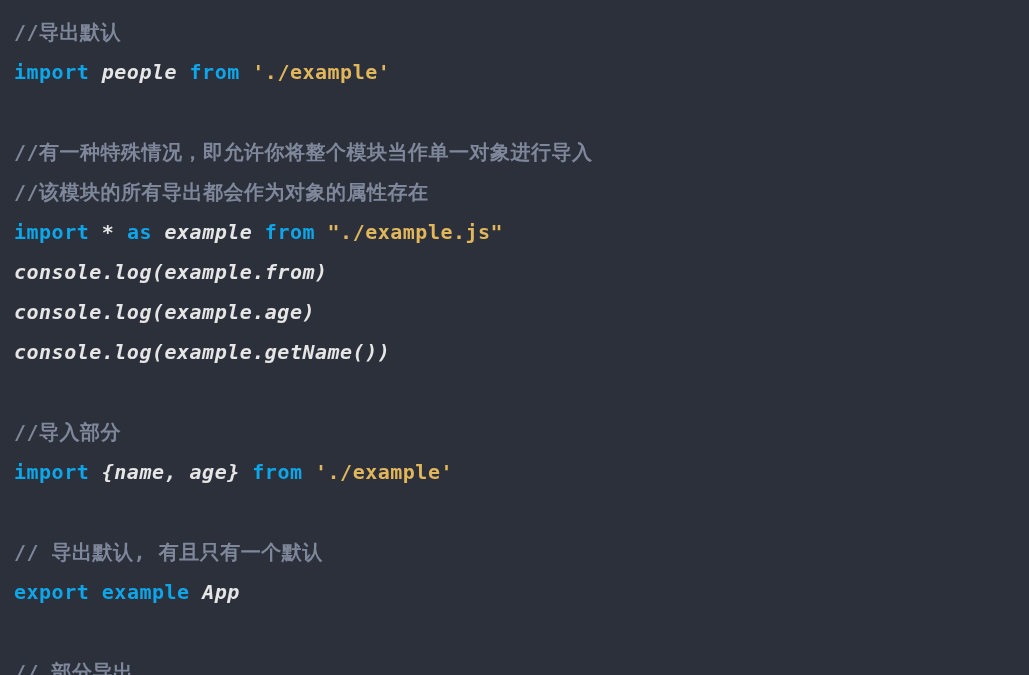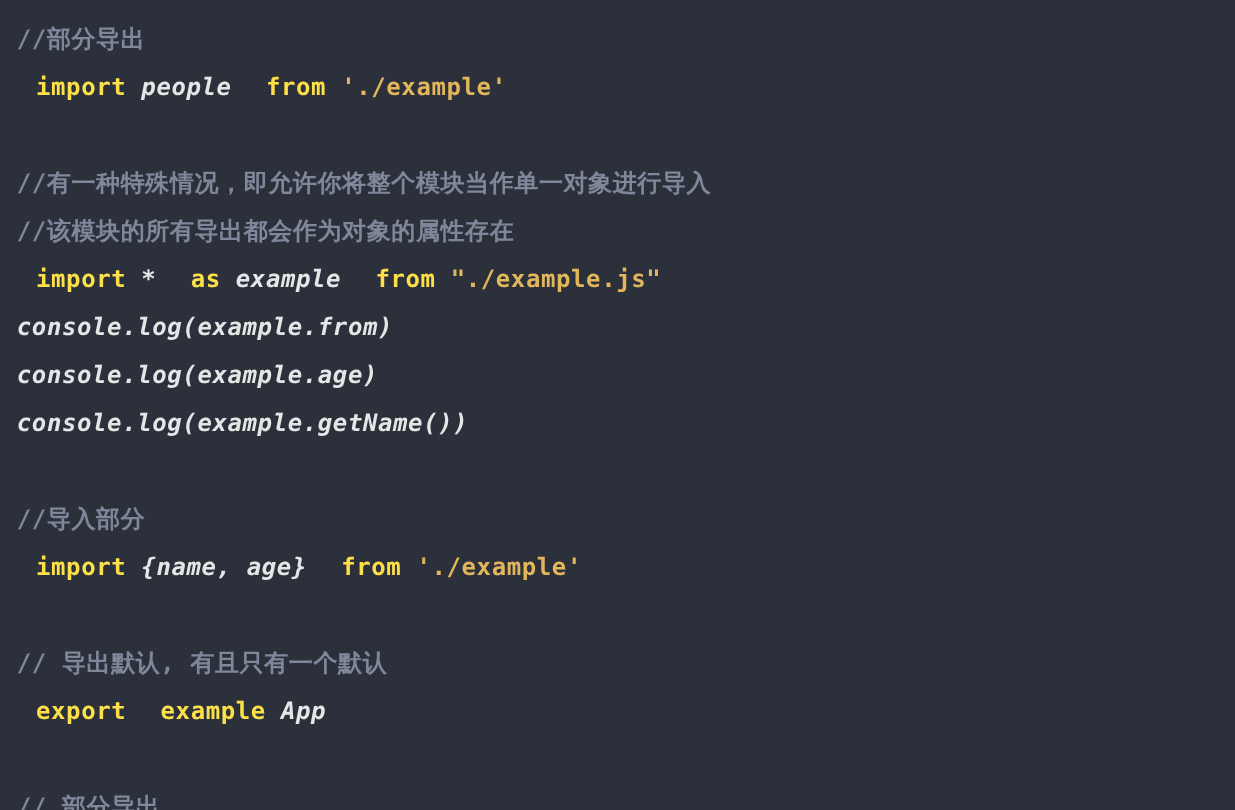--- a/index.html
+++ b/index.html
@@ -15,28 +15,28 @@
     padding: 12px 14px 0 14px;
     font-family: Menlo, Consolas, "DejaVu Sans Mono", monospace;
     font-size: 20px;
     line-height: 40px;
     color: #e6e6e6;
     font-weight: bold;
     white-space: pre;
     letter-spacing: 0.5px;
   }
   .tok-comment { color: #7f879a; }
-  .tok-keyword { color: #fde047; margin-left: 16px; }
+  .tok-keyword { color: #0ea5e9; }
   .tok-plain   { color: #e6e6e6; font-style: italic; }
   .tok-string  { color: #e2b65b; }
 </style>
 </head>
 <body>
 
-<pre class="code" id="code"><span><span class="tok-comment">//部分导出</span></span>
+<pre class="code" id="code"><span><span class="tok-comment">//导出默认</span></span>
 <span><span class="tok-keyword">import</span><span class="tok-plain"> people </span><span class="tok-keyword">from</span><span class="tok-plain"> </span><span class="tok-string">'./example'</span></span>
 <span><span class="tok-plain"></span></span>
 <span><span class="tok-comment">//有一种特殊情况，即允许你将整个模块当作单一对象进行导入</span></span>
 <span><span class="tok-comment">//该模块的所有导出都会作为对象的属性存在</span></span>
 <span><span class="tok-keyword">import</span><span class="tok-plain"> * </span><span class="tok-keyword">as</span><span class="tok-plain"> example </span><span class="tok-keyword">from</span><span class="tok-plain"> </span><span class="tok-string">"./example.js"</span></span>
 <span><span class="tok-plain">console.log(example.from)</span></span>
 <span><span class="tok-plain">console.log(example.age)</span></span>
 <span><span class="tok-plain">console.log(example.getName())</span></span>
 <span><span class="tok-plain"></span></span>
 <span><span class="tok-comment">//导入部分</span></span>

